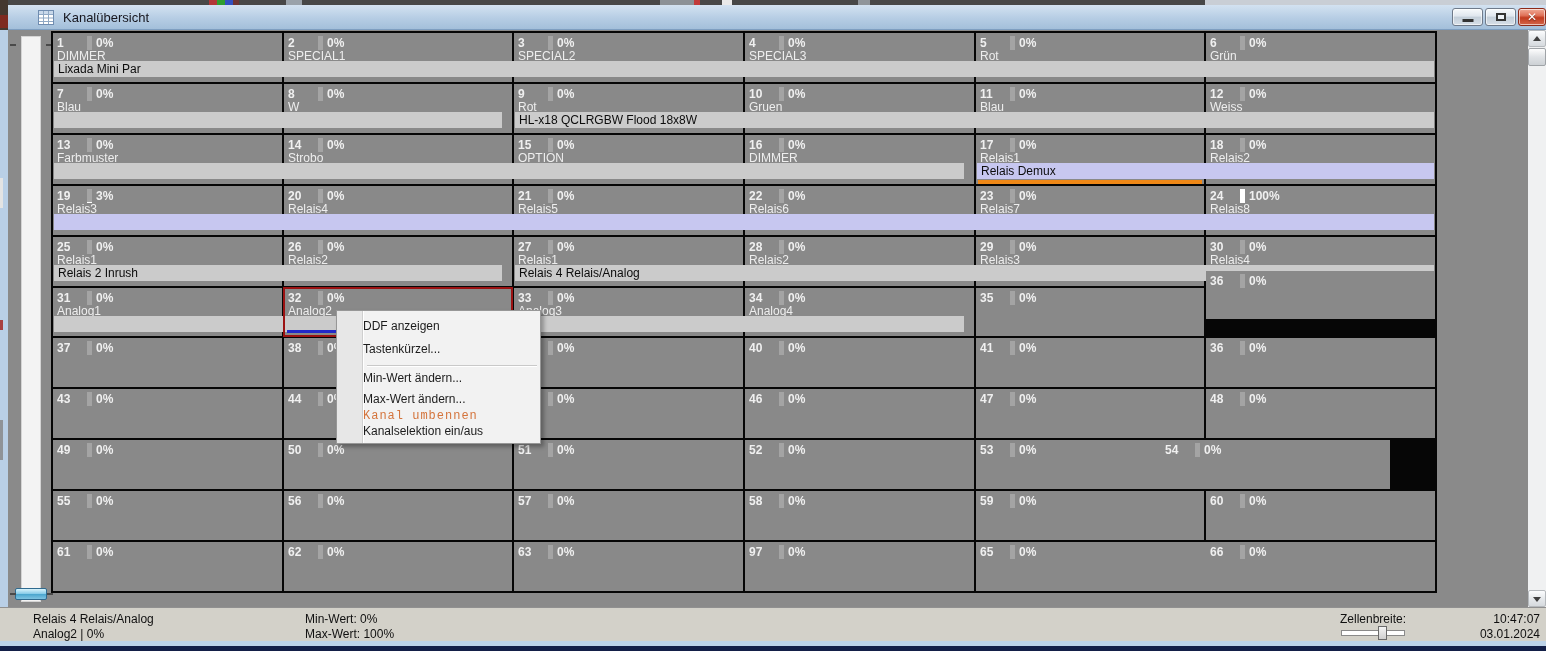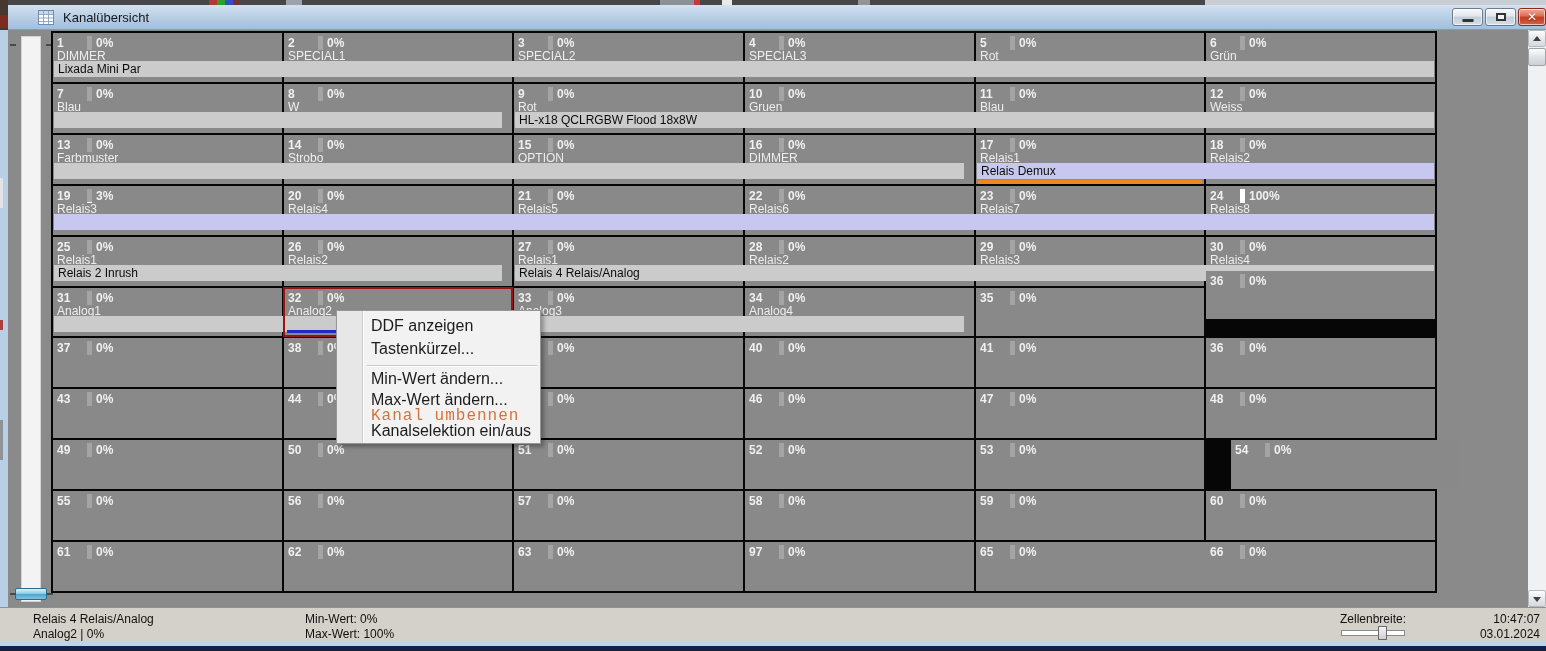--- a/index.html
+++ b/index.html
@@ -61,21 +61,21 @@
     background:linear-gradient(#fdfdfd,#dfe2e5 50%,#cdd1d5); }
   .tri { position:absolute; left:50%; transform:translateX(-50%); width:0; height:0; }
   .tri.up { top:5px; border-left:4px solid transparent; border-right:4px solid transparent; border-bottom:5px solid #404040; }
   .tri.down { top:6px; border-left:4px solid transparent; border-right:4px solid transparent; border-top:5px solid #404040; }
 
   
   #context-menu { position:absolute; left:328px; top:280px; width:205px; background:#f2f2f2;
     border:1px solid #979797; box-shadow:3px 3px 4px rgba(0,0,0,.3); z-index:20; padding:3px 0 4px 0; }
   #menu-gutter { position:absolute; left:0; top:0; bottom:0; width:26px; background:#e7e7e7;
     border-right:1px solid #cfcfcf; box-shadow:1px 0 0 #ffffff; }
-  .mitem { position:relative; z-index:1; padding-left:34px; font-size:16px; color:#1c1c1c; white-space:nowrap; }
+  .mitem { position:relative; z-index:1; padding-left:26px; font-size:12px; color:#1c1c1c; white-space:nowrap; }
   .mitem.rename { color:#d4743c; font-family:"Liberation Mono","DejaVu Sans Mono",monospace; letter-spacing:1px; }
   .msep { position:relative; z-index:1; height:6px; margin-left:30px; margin-right:3px; border-bottom:1px solid #c9c9c9;
     box-shadow:0 1px 0 #ffffff; margin-bottom:1px; }
 
   
   #statusbar { position:absolute; left:0; top:607px; width:1546px; height:34px; background:#d3d1c9; border-top:1px solid #909090; }
   .st { position:absolute; font-size:12px; color:#101010; white-space:nowrap; }
   #zb-track { position:absolute; left:1341px; top:22px; width:64px; height:6px; background:#ffffff; border:1px solid #8a8a8a; }
   #zb-thumb { position:absolute; left:1378px; top:18px; width:9px; height:14px; border:1px solid #6a6a6a;
     background:linear-gradient(#f4f4f4,#cfcfcf); }
@@ -582,21 +582,21 @@
           <div class="cname"></div>
         </div>
         <div class="cell" style="left: 925px; top: 409px; width: 228px; height: 49px; background: rgb(137, 137, 137);">
           <div class="cnum">53</div>
           <div class="vbar">
             <div class="vfill" style="height: 0px;"></div>
           </div>
           <div class="cpct">0%</div>
           <div class="cname"></div>
         </div>
-        <div class="cell" style="left: 1180px; top: 409px; width: 229px; height: 49px; background: rgb(137, 137, 137);">
+        <div class="cell" style="left: 1110px; top: 409px; width: 229px; height: 49px; background: rgb(137, 137, 137);">
           <div class="cnum">54</div>
           <div class="vbar">
             <div class="vfill" style="height: 0px;"></div>
           </div>
           <div class="cpct">0%</div>
           <div class="cname"></div>
         </div>
         <div class="cell" style="left: 2px; top: 460px; width: 229px; height: 49px; background: rgb(137, 137, 137);">
           <div class="cnum">55</div>
           <div class="vbar">

